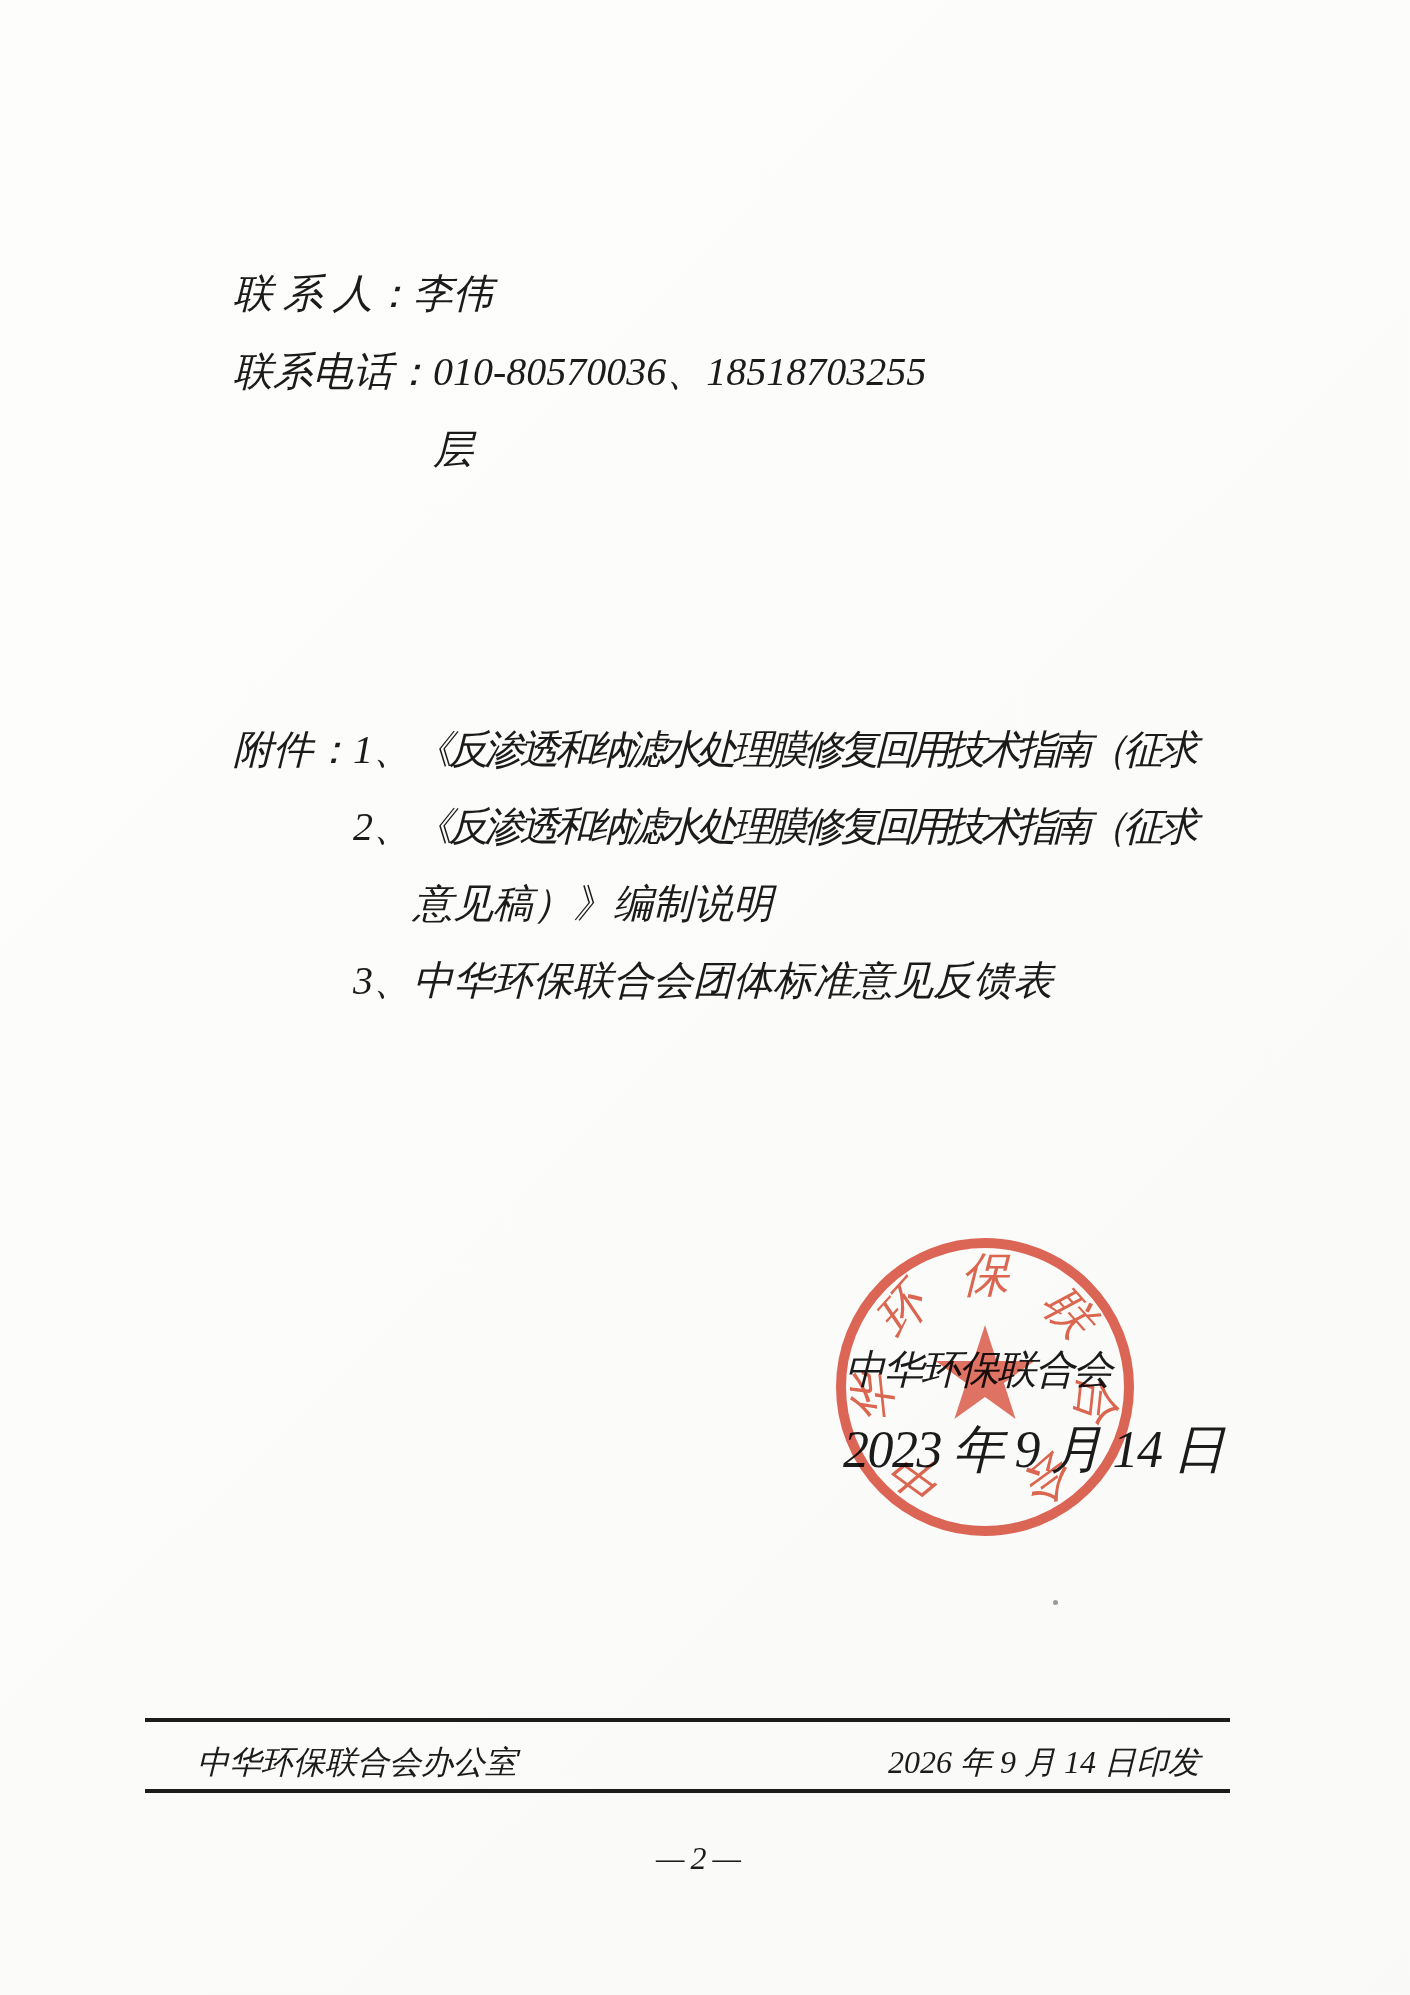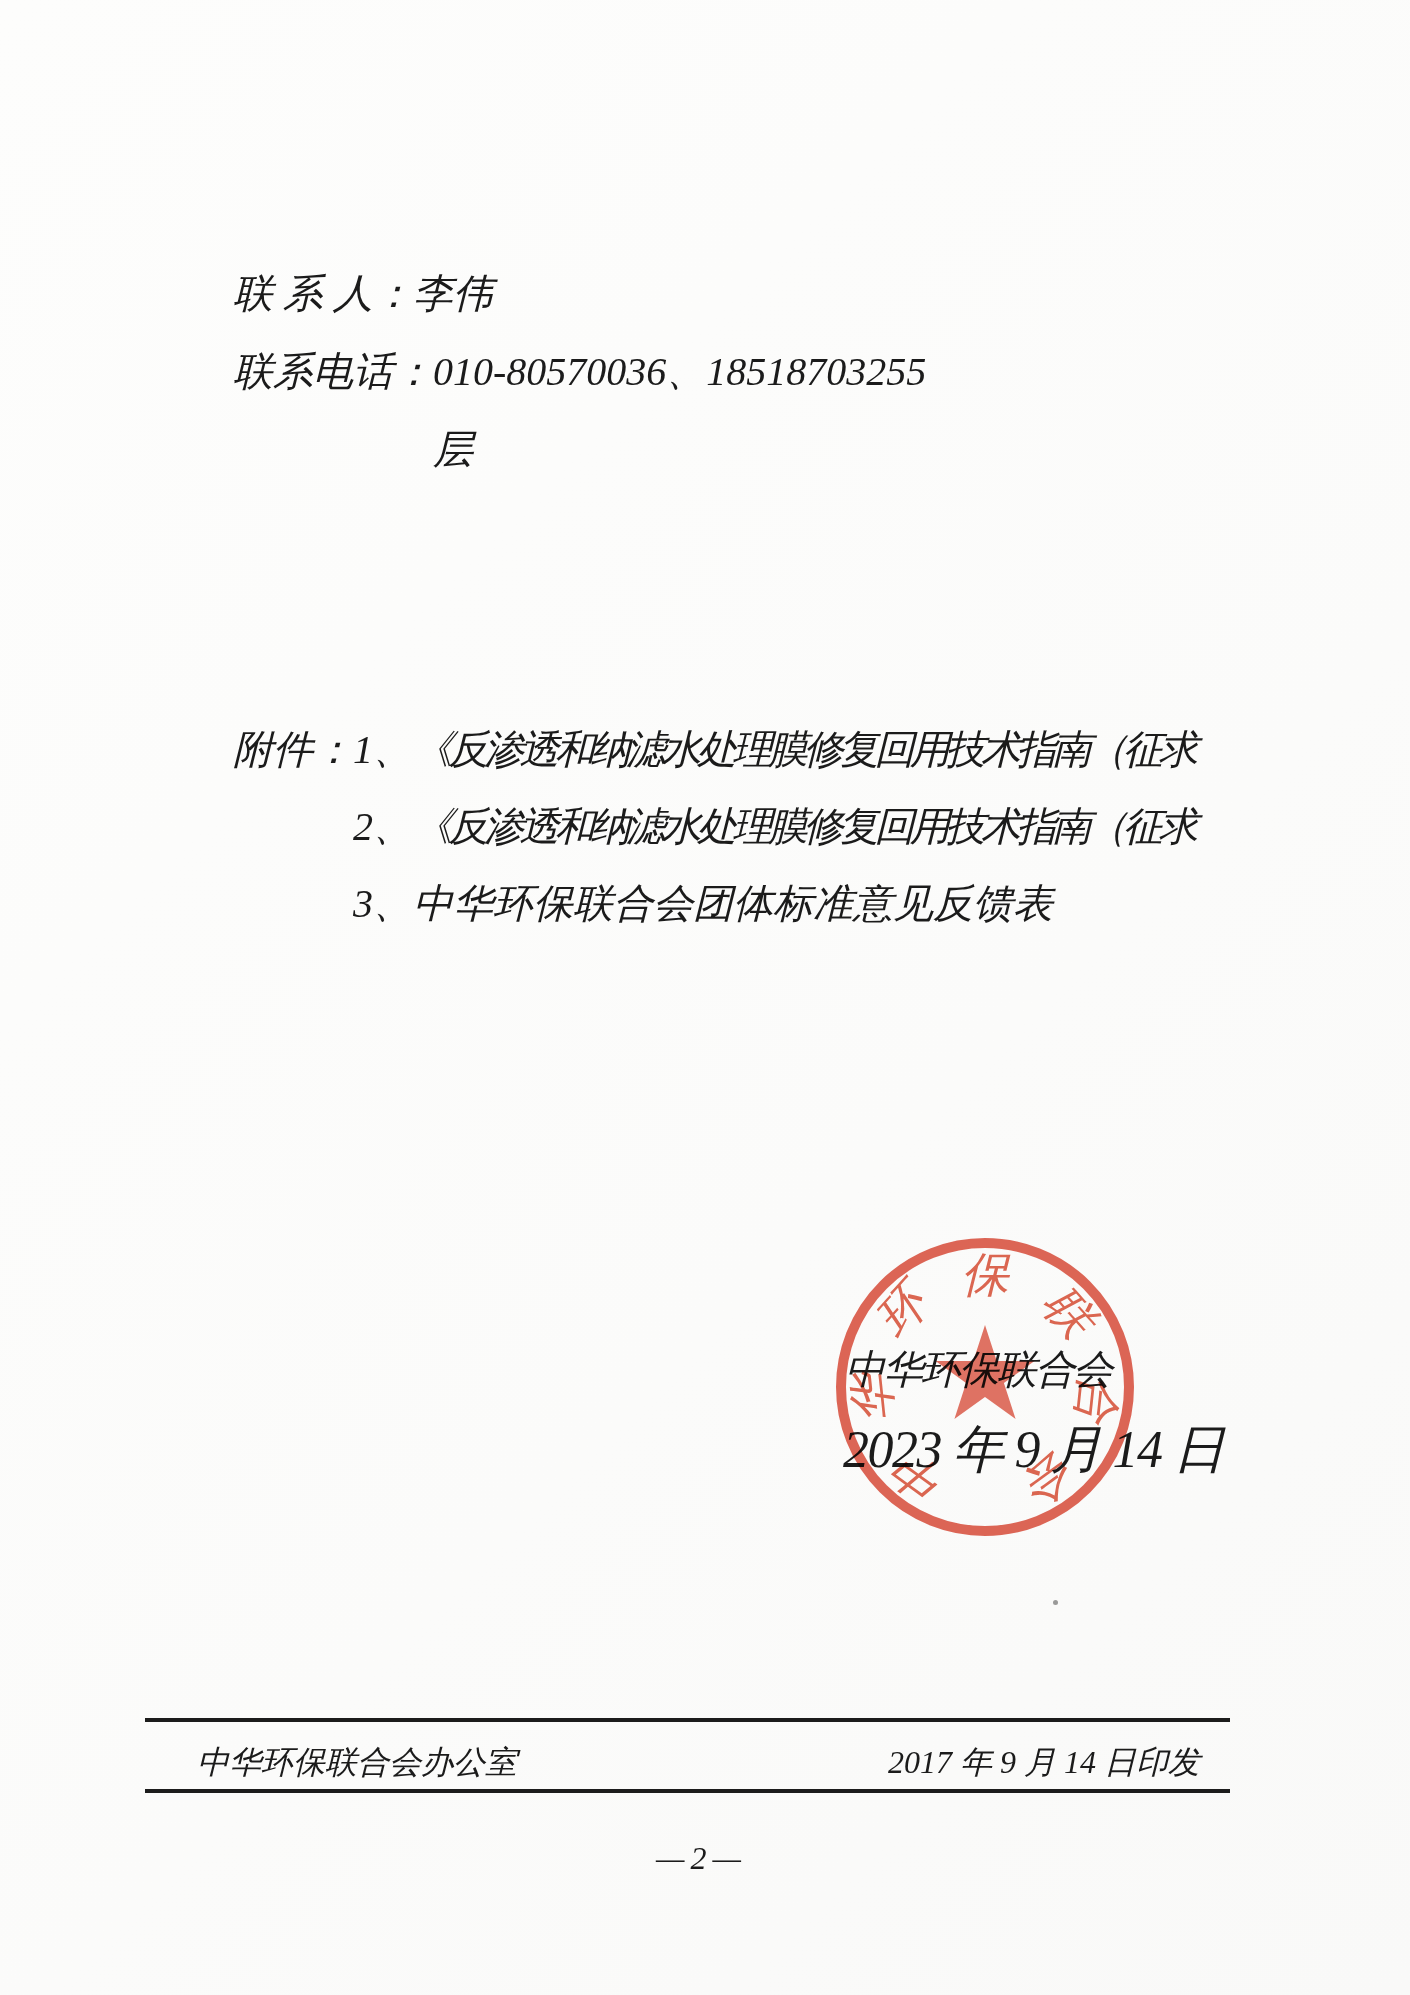--- a/index.html
+++ b/index.html
@@ -50,20 +50,21 @@
 
   <div class="contact">
     <div class="row"><span class="txt">联 系 人：</span><span class="txt">李伟</span></div>
     <div class="row"><span class="txt">联系电话：</span><span class="txt">010-80570036、18518703255</span></div>
     <div class="row cont"><span class="txt">层</span></div>
   </div>
 
   <div class="attachments">
     <div class="row"><span class="att-label">附件：</span><span class="att-num">1、</span><span class="squeeze">《反渗透和纳滤水处理膜修复回用技术指南（征求</span></div>
     <div class="row"><span class="att-label"> </span><span class="att-num">2、</span><span class="squeeze">《反渗透和纳滤水处理膜修复回用技术指南（征求</span></div>
+    <div class="row att-cont"><span>意见稿）》编制说明</span></div>
     <div class="row"><span class="att-label"> </span><span class="att-num">3、</span><span>中华环保联合会团体标准意见反馈表</span></div>
   </div>
 
   <div class="sig-org">中华环保联合会</div>
   <div class="sig-date">2023 年 9 月 14 日</div>
 
   <svg class="stamp" viewBox="0 0 330 330" xmlns="http://www.w3.org/2000/svg">
     <circle class="stamp-ring" cx="160" cy="160" r="144"></circle>
     <polygon class="stamp-star" points="160,98 171.7,133.9 209.5,133.9 178.9,156.1 190.6,192.1 160,169.9 129.4,192.1 141.1,156.1 110.5,133.9 148.3,133.9"></polygon>
     <g id="stamp-arc">
@@ -75,19 +76,19 @@
         <text x="272.3809741766149" y="171.81171634924482" transform="rotate(96 272.3809741766149 171.81171634924482)" class="stamp-char">合</text>
         <text x="226.41973350904948" y="251.41892036436906" transform="rotate(144 226.41973350904948 251.41892036436906)" class="stamp-char">会</text>
       </g>
   </svg>
 
   <div class="dot-artifact"></div>
 
   <div class="footer-rule rule-top"></div>
   <div class="footer-text">
     <span class="footer-left">中华环保联合会办公室</span>
-    <span class="footer-right">2017 年 9 月 14 日印发</span>
+    <span class="footer-right">2026 年 9 月 14 日印发</span>
   </div>
   <div class="footer-rule rule-bottom"></div>
 
   <div class="page-num">— 2 —</div>
 
 </div>
 
 </body></html>

